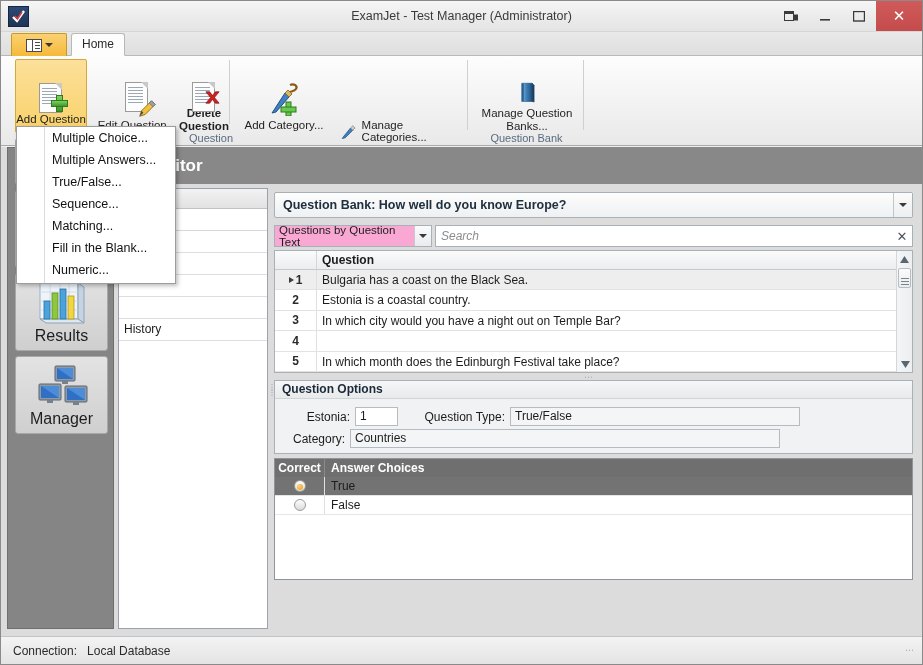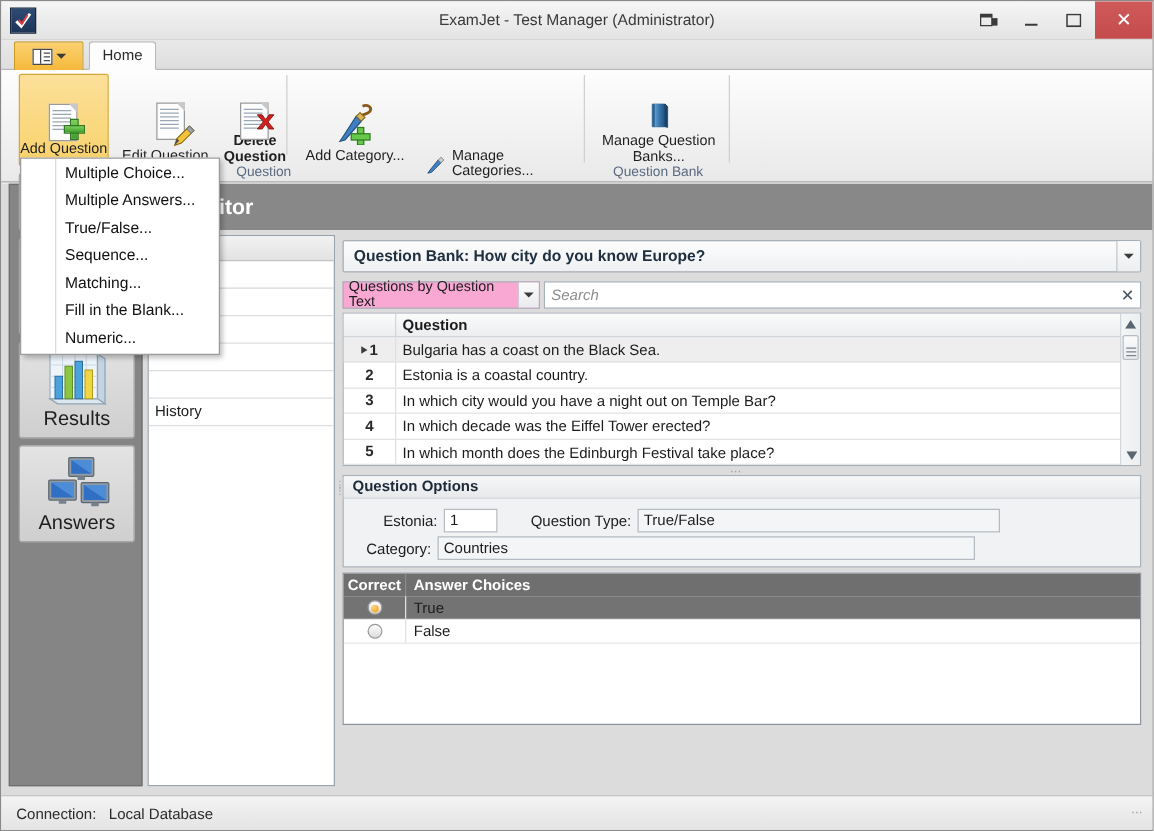--- a/index.html
+++ b/index.html
@@ -568,38 +568,38 @@
             <path d="M8 24 L26 36 L26 24 Z" fill="#5a9ae0" opacity="0.7"></path>
             <rect x="14" y="38" width="6" height="3" fill="#77818c"></rect>
           </g>
           <g>
             <rect x="32" y="24" width="22" height="16" rx="1" fill="#8f9aa5" stroke="#5d6772" stroke-width="1"></rect>
             <rect x="34" y="26" width="18" height="12" fill="#2f6fc4"></rect>
             <path d="M34 26 L52 38 L52 26 Z" fill="#5a9ae0" opacity="0.7"></path>
             <rect x="40" y="40" width="6" height="3" fill="#77818c"></rect>
           </g>
         </svg>
-        <div class="nlbl">Answers</div>
+        <div class="nlbl">Manager</div>
       </div>
     </div>
 
     <div class="catpanel">
       <div class="cat-head">s</div>
       <div class="cat-sub">TIONS</div>
       <div class="cat-row"></div>
       <div class="cat-row"></div>
       <div class="cat-row"></div>
       <div class="cat-row"></div>
       <div class="cat-row">History</div>
     </div>
 
     <div class="rpanel">
 
       <div class="qbank-box">
-        <div class="txt">Question Bank: How city do you know Europe?</div>
+        <div class="txt">Question Bank: How well do you know Europe?</div>
         <div class="ddbtn">
           <span class="caret-dn"></span>
         </div>
       </div>
 
       <div class="filterrow">
         <div class="filter-combo">
           <div class="ftxt">Questions by Question Text</div>
           <div class="fbtn">
               <span class="caret-dn"></span>
@@ -632,21 +632,20 @@
         <div class="grow">
           <div class="c0">
             <span>3</span>
           </div>
           <div class="c1">In which city would you have a night out on Temple Bar?</div>
         </div>
         <div class="grow">
           <div class="c0">
             <span>4</span>
           </div>
-          <div class="c1">In which decade was the Eiffel Tower erected?</div>
         </div>
         <div class="grow">
           <div class="c0">
             <span>5</span>
           </div>
           <div class="c1">In which month does the Edinburgh Festival take place?</div>
         </div>
 
         <div class="vscroll">
           <div class="arr">

